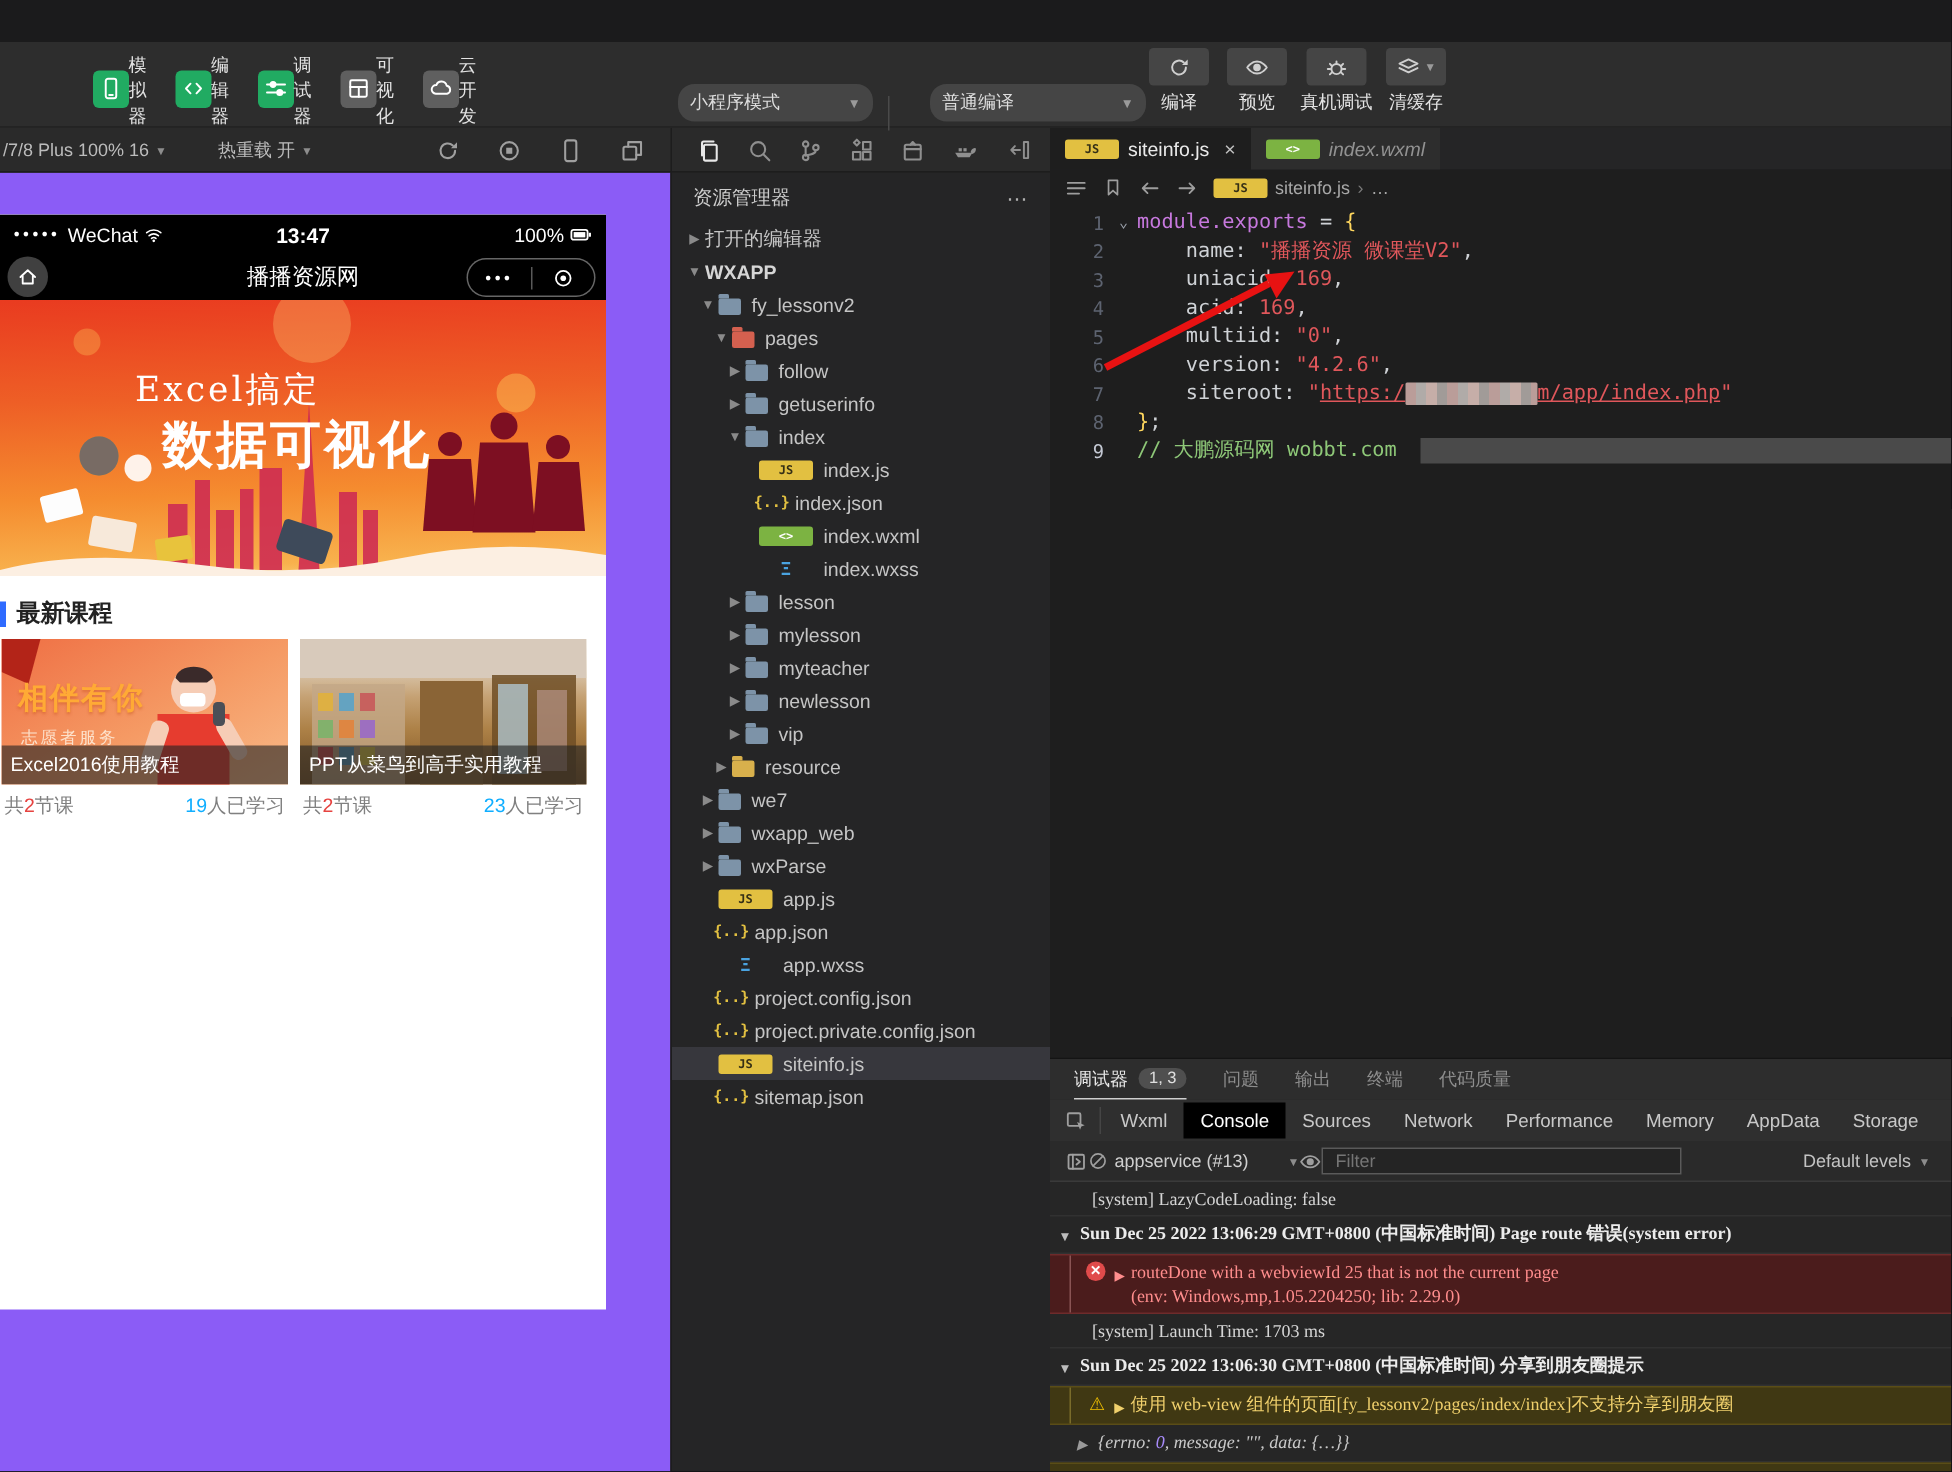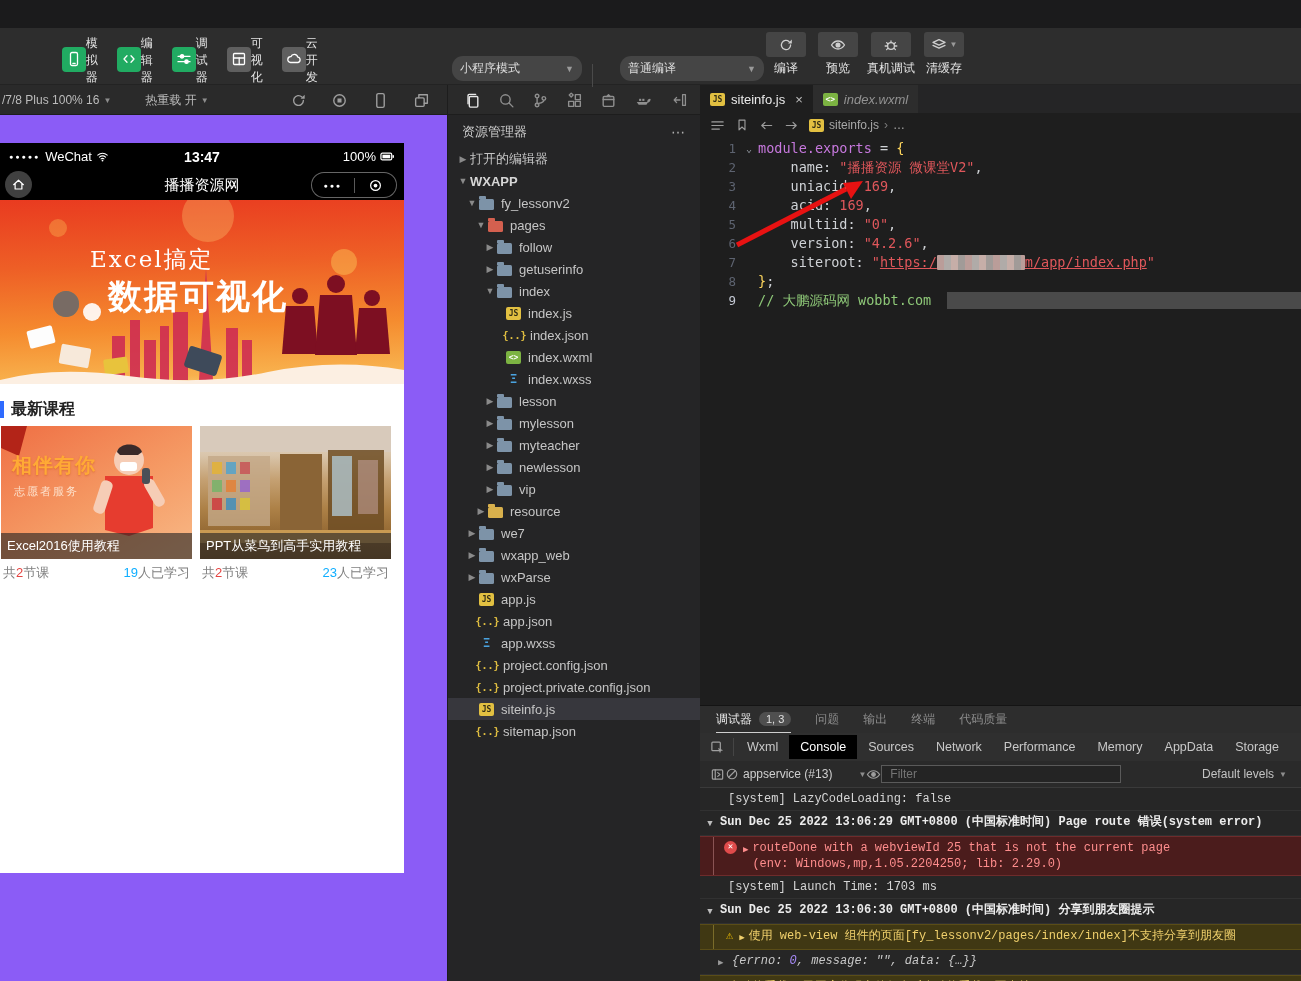--- a/index.html
+++ b/index.html
@@ -70,21 +70,21 @@
   .banner-t1{position:absolute;left:90px;top:44px;color:#fff;font-size:23px;letter-spacing:2px;
              font-family:"DejaVu Serif",serif;}
   .banner-t2{position:absolute;left:108px;top:74px;color:#fff;font-size:34px;font-weight:bold;letter-spacing:2px;}
   .banner-art{position:absolute;left:0;top:0;}
 
   .sec-header{display:flex;align-items:center;margin:14px 0 6px 0;height:22px;}
   .sec-bar{width:4px;height:17px;background:#2f6bff;margin-right:7px;}
   .sec-title{font-size:16px;font-weight:bold;color:#222;}
 
   .cards{display:flex;gap:8px;padding-left:1px;}
-  .card{position:relative;width:191px;height:133px;overflow:hidden;}
+  .card{position:relative;width:191px;height:97px;overflow:hidden;}
   .card1{background:linear-gradient(150deg,#ef6f44 0%,#f59a64 55%,#f8b987 100%);}
   .card2{background:linear-gradient(180deg,#e9ddd0 0%,#d9c5ab 22%,#c5a173 40%,#ad8147 62%,#926732 82%,#7c5527 100%);}
   .card-cap{position:absolute;left:0;right:0;bottom:0;height:26px;background:rgba(35,35,35,0.62);
             color:#fff;font-size:13px;line-height:26px;padding-left:6px;white-space:nowrap;}
   .art-t1{position:absolute;left:11px;top:26px;font-size:20px;font-weight:bold;color:#ffaa35;
           text-shadow:0 1px 2px rgba(180,60,0,0.35);letter-spacing:1px;}
   .art-t2{position:absolute;left:13px;top:58px;font-size:11px;color:rgba(255,245,230,0.8);letter-spacing:2px;}
   .stats{display:flex;gap:8px;padding:5px 0 0 1px;font-size:13px;color:#808080;}
   .stat{width:191px;display:flex;justify-content:space-between;padding:0 2px;}
   .num-red{color:#e64340;}
@@ -94,21 +94,21 @@
   .explorer{position:absolute;left:447px;top:115px;width:253px;height:866px;background:#252526;border-left:1px solid #1d1d1d;}
   .exp-header{height:33px;display:flex;align-items:center;padding:0 14px;color:#cccccc;font-size:13px;}
   .exp-more{margin-left:auto;color:#b0b0b0;letter-spacing:1px;font-size:14px;}
   .tree{font-size:13px;color:#c5c5c5;}
   .trow{height:22px;display:flex;align-items:center;white-space:nowrap;}
   .trow.sel{background:#37373d;}
   .tarrow{width:14px;flex:none;color:#8a8a8a;font-size:9px;text-align:center;}
   .ticon{flex:none;margin-right:7px;display:flex;align-items:center;justify-content:center;}
   .f-folder{position:relative;width:15px;height:11px;border-radius:1.5px;margin-top:2px;}
   .f-folder::before{content:"";position:absolute;left:0;top:-3px;width:7px;height:3px;border-radius:1px 1px 0 0;background:inherit;}
-  .fi-box{width:15px;height:13px;border-radius:2px;font-size:8px;font-weight:bold;display:flex;
+  .fi-box{width:36px;height:13px;border-radius:2px;font-size:8px;font-weight:bold;display:flex;
           align-items:center;justify-content:center;font-family:"DejaVu Sans Mono",monospace;}
   .fi-js{background:#e2c041;color:#352f16;}
   .fi-wxml{background:#7cb342;color:#fff;}
   .fi-json{color:#e2c041;font-size:10px;font-weight:bold;background:none;width:17px;}
   .fi-wxss{color:#4aa3e0;font-size:12px;font-weight:bold;background:none;}
   .tlabel.bold{font-weight:bold;color:#d6d6d6;}
 
   
   .editor-col{position:absolute;left:700px;top:85px;width:601px;height:896px;background:#1e1e1e;}
   .tabbar{height:28px;background:#252526;display:flex;}
@@ -150,21 +150,21 @@
   .dt-inspect{padding:0 8px 0 10px;color:#9f9f9f;border-right:1px solid #454545;margin-right:2px;height:18px;display:flex;align-items:center;}
   .dt-tab{padding:5px 11px;white-space:nowrap;}
   .dt-tab.active{background:#000;color:#fff;}
   .console-bar{height:27px;background:#2a2a2a;border-bottom:1px solid #3a3a3a;display:flex;align-items:center;padding:0 10px;color:#9f9f9f;}
   .ctx-select{display:flex;align-items:center;gap:26px;color:#cfcfcf;font-size:12px;margin-left:4px;}
   .ctx-select .caret{font-size:8px;color:#8d8d8d;}
   .filter-input{width:240px;height:18px;background:#242424;border:1px solid #5a5a5a;color:#bcbcbc;
                 font-size:12px;padding:0 8px;outline:none;font-family:"Liberation Sans",sans-serif;}
   .levels{margin-left:auto;color:#c3c3c3;font-size:12px;display:flex;align-items:center;gap:5px;margin-right:4px;}
   .levels .caret{font-size:8px;color:#8d8d8d;}
-  .console-logs{height:193px;overflow:hidden;font-family:Liberation Mono, monospace;font-size:12px;color:#d6d6d6;}
+  .console-logs{height:193px;overflow:hidden;font-family:Liberation Serif, serif;font-size:12px;color:#d6d6d6;}
   .c-row{position:relative;display:flex;align-items:flex-start;padding:3px 8px 3px 0;border-bottom:1px solid rgba(255,255,255,0.05);line-height:16px;}
   .c-pad{padding-left:28px;}
   .c-group{font-weight:bold;color:#ececec;}
   .c-group .tri{color:#bdbdbd;font-size:9px;width:20px;text-align:center;flex:none;padding-top:2px;}
   .c-error{background:#4b1c1c;color:#ff8d8d;border-top:1px solid #6e2b2b;border-bottom:1px solid #6e2b2b;padding-left:24px;}
   .c-error .guide{position:absolute;left:13px;top:0;bottom:0;width:1px;background:#8a5454;}
   .err-icon{flex:none;width:13px;height:13px;border-radius:50%;background:#e04b4b;color:#fff;font-size:9px;line-height:13px;
             text-align:center;margin:1px 6px 0 0;font-weight:bold;}
   .exp-tri{flex:none;color:inherit;font-size:9px;padding:2px 4px 0 0;}
   .c-warn{background:#403813;color:#f0d06c;border-top:1px solid #5a4d17;border-bottom:1px solid #5a4d17;}

